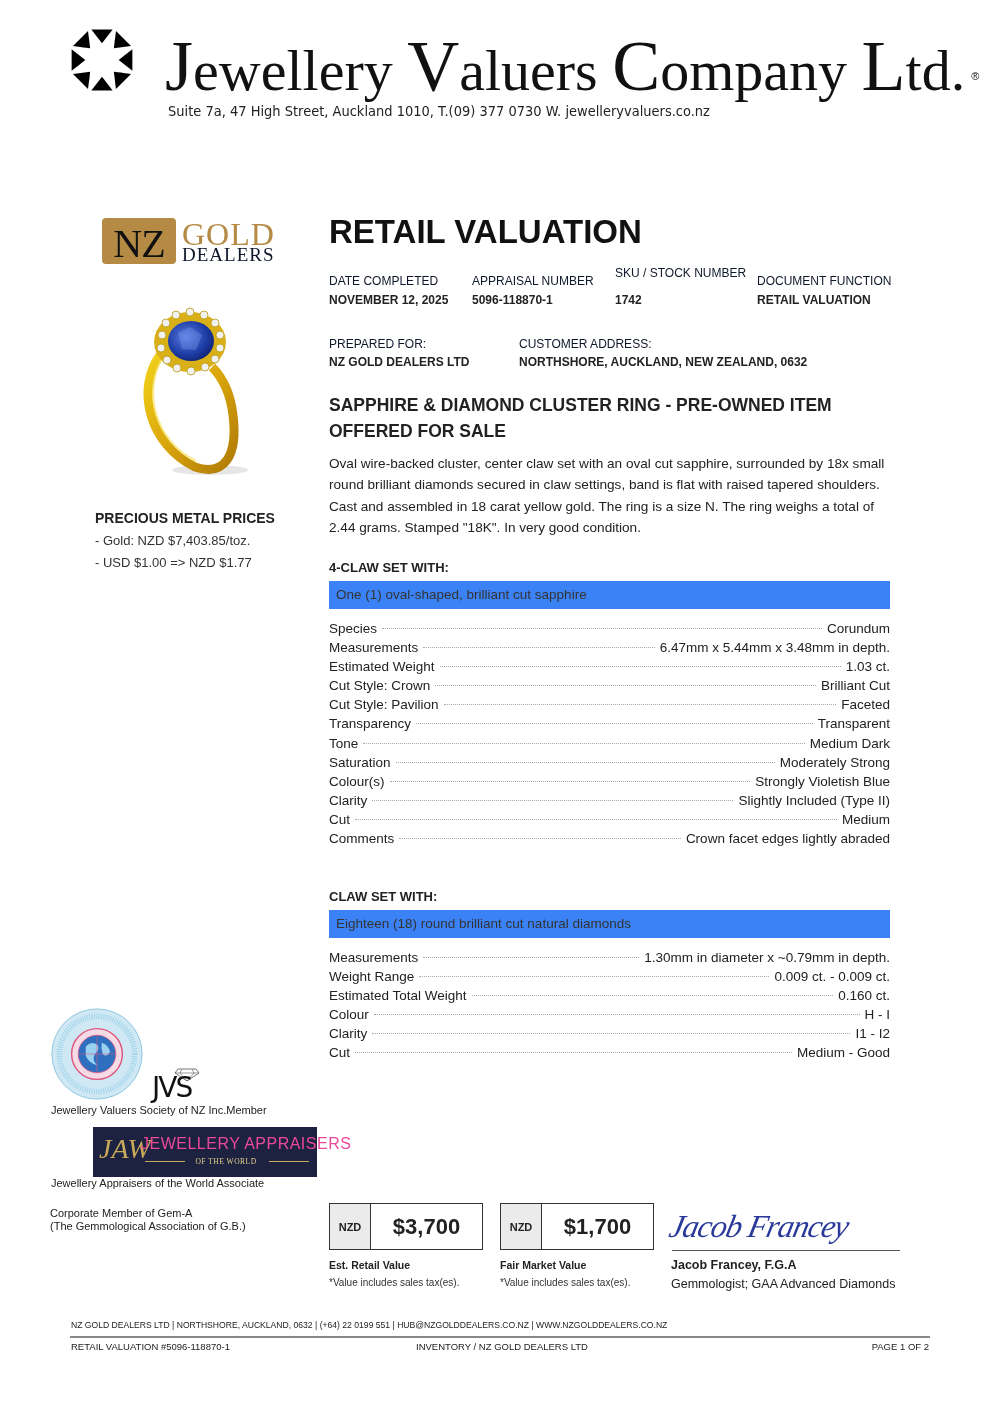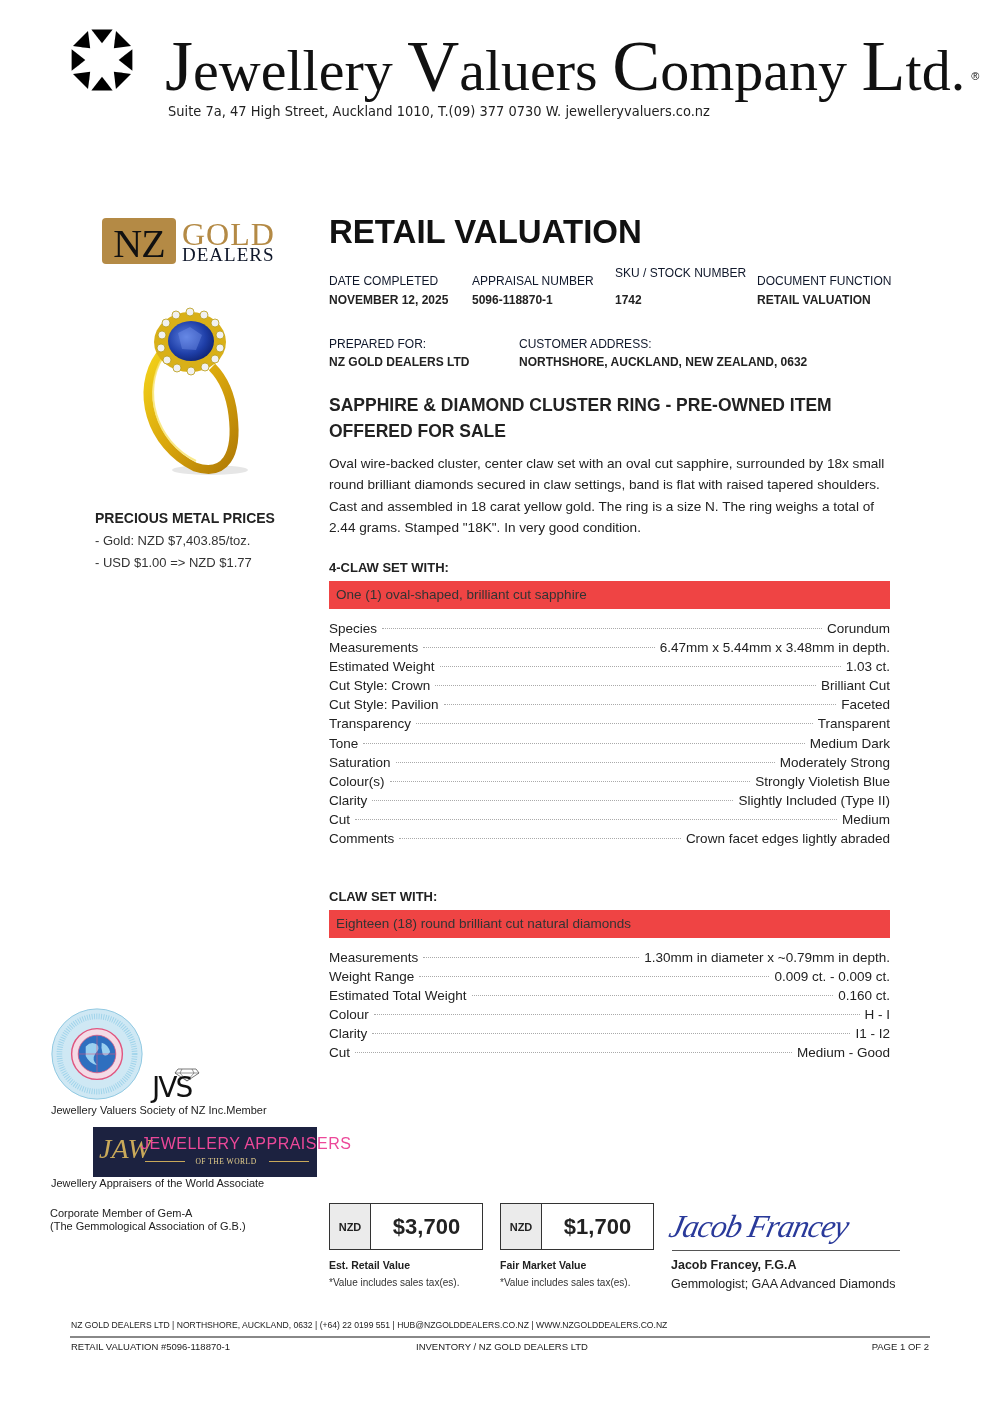--- a/index.html
+++ b/index.html
@@ -27,21 +27,21 @@
 
   
   .main-title { left:329px; top:213px; font-size:33px; font-weight:bold; color:#111; }
   .meta-label { font-size:12px; color:#0f172a; white-space:nowrap;text-align:right; }
   .meta-value { font-size:12px; font-weight:bold; color:#222; white-space:nowrap; }
 
   .item-title { left:329px; top:392px; width:560px; font-size:17.5px; font-weight:bold; color:#222; line-height:26px; }
   .desc { left:329px; top:453px; width:565px; font-size:13.6px; color:#222; line-height:21.3px; }
 
   .sec-head { left:329px; font-size:13px; font-weight:bold; color:#222; }
-  .gray-bar { left:329px; width:561px; height:28px; background:#ef4444; font-size:13.5px; color:#333; line-height:28px; padding-left:7px; box-sizing:border-box; }
+  .gray-bar { left:329px; width:561px; height:28px; background:#3b82f6; font-size:13.5px; color:#333; line-height:28px; padding-left:7px; box-sizing:border-box; }
 
   .spec { left:329px; width:561px; font-size:13.5px; color:#222; }
   .spec-row { display:flex; align-items:baseline; height:19.1px; line-height:19.1px; }
   .spec-row .k { white-space:nowrap; }
   .spec-row .dots { flex:1; border-bottom:1px dotted #aaa; margin:0 5px; transform:translateY(-4px); }
   .spec-row .v { white-space:nowrap; }
 
   
   .seal { left:50px; top:1007px; width:94px; height:94px; }
   .jvs { left:152px; top:1068px; width:82px; height:36px; }

